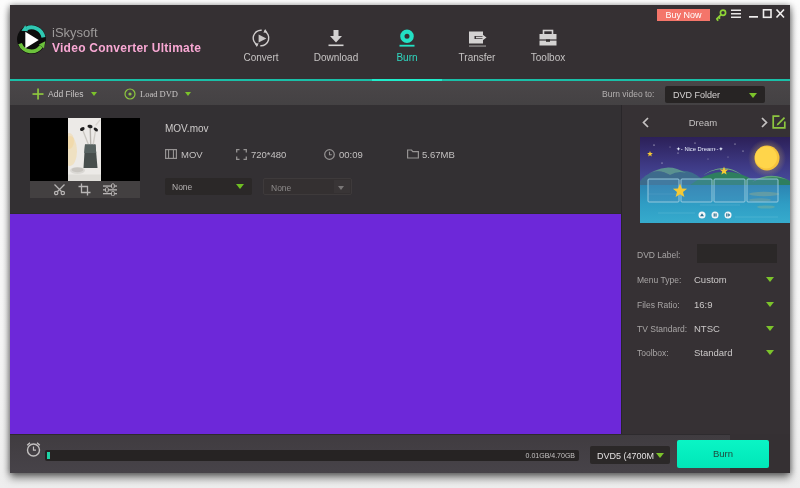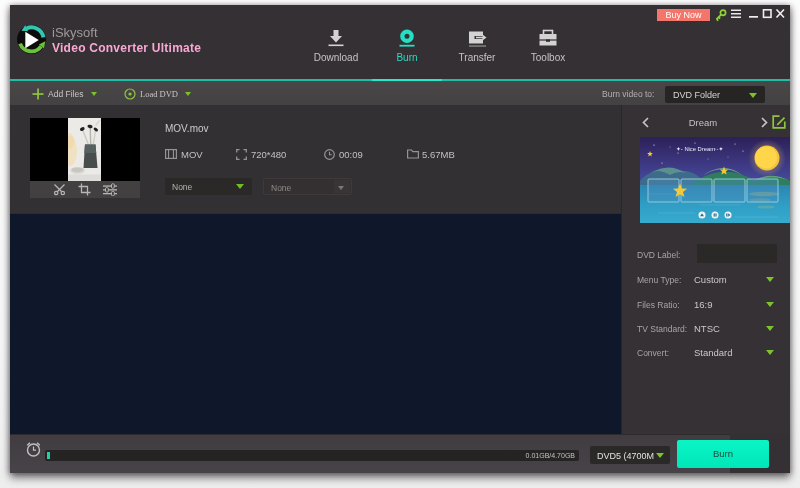--- a/index.html
+++ b/index.html
@@ -22,21 +22,21 @@
 .tealhl { position:absolute; left:362px; top:73.5px; width:70px; height:2.5px; background:#20eccb; }
 
 
 .toolbar { position:absolute; left:0; top:76px; width:780px; height:32px; background:linear-gradient(180deg,#4a4648,#424042); }
 .tbtxt { position:absolute; top:8px; font-size:8.5px; line-height:10px; color:#c9c6c6; }
 .burnto { position:absolute; left:592px; top:8px; font-size:8.5px; line-height:10px; color:#b3b0b0; }
 .dd-folder { position:absolute; left:655px; top:5px; width:100px; height:17px; background:#272424; border-radius:2px; }
 .dd-folder span { position:absolute; left:8px; top:4px; font-size:9px; color:#d6d3d3; }
 
 
-.listarea { position:absolute; left:0; top:100px; width:611px; height:329px; background:#0f172a; }
+.listarea { position:absolute; left:0; top:100px; width:611px; height:329px; background:#6d28d9; }
 .listrow { position:absolute; left:0; top:0; width:611px; height:109px; background:#333033; border-bottom:1px solid #2e2b2e; }
 .rightsep { position:absolute; left:611px; top:100px; width:1px; height:329px; background:#292629; }
 .rightpanel { position:absolute; left:612px; top:100px; width:168px; height:329px; background:#363134; }
 
 
 .thumbbox { position:absolute; left:20px; top:13px; width:110px; height:63px; background:#000; }
 .thumbtools { position:absolute; left:20px; top:76px; width:110px; height:17px; background:#434041; display:flex; align-items:center; justify-content:center; gap:12px; }
 .fname { position:absolute; left:155px; top:18px; font-size:10px; color:#cdcaca; }
 .meta { position:absolute; top:44px; font-size:9.5px; line-height:11px; color:#c3c0c0; }
 .mi { position:absolute; top:44px; }
@@ -76,20 +76,36 @@
         <path d="M 27.6 13.9 A 11.8 11.8 0 0 0 11.1 5.3" fill="none" stroke="#2fc7b2" stroke-width="3.8"></path>
         <path d="M 6.2 7.4 L 12.6 8.1 L 10.0 2.2 Z" fill="#2fc7b2"></path>
         <path d="M 4.9 20.0 A 11.8 11.8 0 0 0 25.4 22.7" fill="none" stroke="#6cc13c" stroke-width="3.8"></path>
         <path d="M 29.4 17.8 L 28.1 24.6 L 23.2 20.9 Z" fill="#6cc13c"></path>
         <path d="M 10 8.5 L 23 16.5 L 10 24.5 Z" fill="#fff"></path>
       </svg>
     </div>
     <div class="brand1">iSkysoft</div>
     <div class="brand2">Video Converter Ultimate</div>
 
+    <div class="tab" style="left:219px;">
+      <div class="ic">
+        <svg width="20" height="20" viewBox="0 0 20 20">
+          <g transform="rotate(15 10 10)" stroke="#cfcccc" fill="none" stroke-width="1.4">
+            <path d="M 11.35 2.32 A 7.8 7.8 0 0 1 11.35 17.68"></path>
+            <path d="M 8.65 17.68 A 7.8 7.8 0 0 1 8.65 2.32"></path>
+          </g>
+          <g transform="rotate(15 10 10)" fill="#cfcccc" stroke="none">
+            <path d="M 14.6 2.9 L 11.0 4.4 L 11.7 0.3 Z"></path>
+            <path d="M 5.4 17.1 L 9.0 15.6 L 8.3 19.7 Z"></path>
+          </g>
+          <path d="M 7.6 6.4 L 15.4 10.5 L 7.6 14.6 Z" fill="#c9c6c6"></path>
+        </svg>
+      </div>
+      <div class="lb">Convert</div>
+    </div>
     <div class="tab" style="left:294px;">
       <div class="ic">
         <svg width="20" height="20" viewBox="0 0 20 20">
           <path d="M 7.5 2 L 12.5 2 L 12.5 8 L 16 8 L 10 14.5 L 4 8 L 7.5 8 Z" fill="#d4d2d2"></path>
           <rect x="2.5" y="16.5" width="15" height="1.6" fill="#d4d2d2"></rect>
         </svg>
       </div>
       <div class="lb">Download</div>
     </div>
     <div class="tab active" style="left:365px;">
@@ -333,21 +349,21 @@
     <div class="dvdinput"></div>
     <div class="frmlabel" style="top:170px;">Menu Type:</div>
     <div class="frmval" style="top:169px;">Custom</div>
     <div class="gtri" style="left:144px; top:172px;"></div>
     <div class="frmlabel" style="top:195px;">Files Ratio:</div>
     <div class="frmval" style="top:194px;">16:9</div>
     <div class="gtri" style="left:144px; top:197px;"></div>
     <div class="frmlabel" style="top:219px;">TV Standard:</div>
     <div class="frmval" style="top:218px;">NTSC</div>
     <div class="gtri" style="left:144px; top:221px;"></div>
-    <div class="frmlabel" style="top:243px;">Convert:</div>
+    <div class="frmlabel" style="top:243px;">Toolbox:</div>
     <div class="frmval" style="top:242px;">Standard</div>
     <div class="gtri" style="left:144px; top:245px;"></div>
   </div>
 
   <div class="bottombar">
     <svg class="abs" style="left:15px; top:6px;" width="17" height="17" viewBox="0 0 17 17">
       <circle cx="8.5" cy="9" r="6" fill="none" stroke="#c3c0c0" stroke-width="1.4"></circle>
       <path d="M 8.5 5.5 L 8.5 9.2 L 11 9.2" fill="none" stroke="#c3c0c0" stroke-width="1.2"></path>
       <path d="M 2.2 4.2 L 5 1.8 M 14.8 4.2 L 12 1.8" stroke="#c3c0c0" stroke-width="1.4" fill="none"></path>
     </svg>

